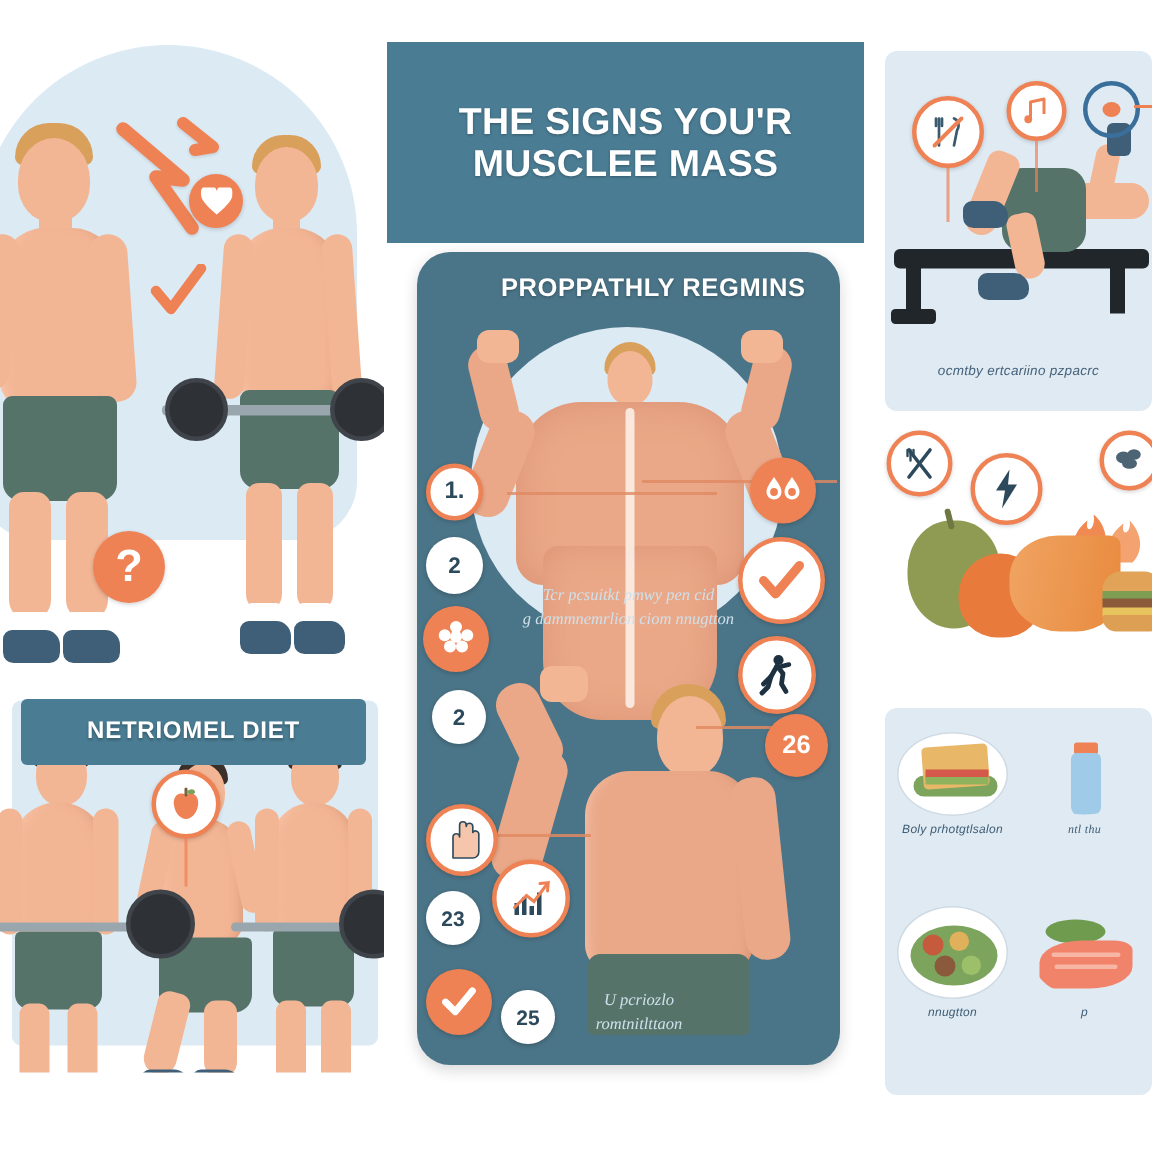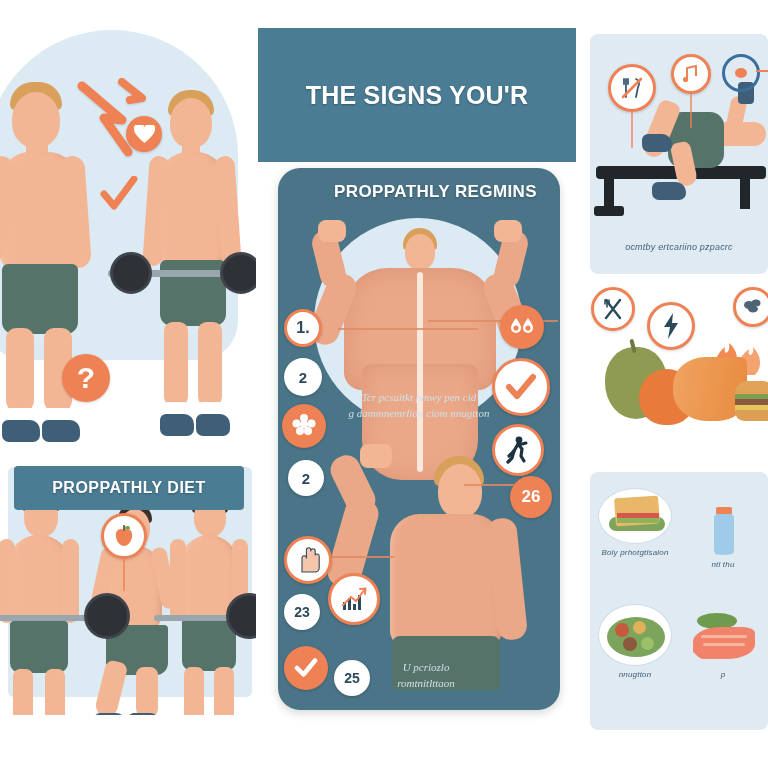--- a/index.html
+++ b/index.html
@@ -199,20 +199,21 @@
     <svg style="position:absolute; left:100px; top:152px;" width="38" height="38" viewBox="0 0 38 38">
       <path d="M4 18 L14 30 L34 3" fill="none" stroke="#ef8254" stroke-width="7" stroke-linecap="round" stroke-linejoin="round"></path>
     </svg>
     <div class="icirc orange" style="left:62px; top:330px; width:48px; height:48px; font-size:30px;">
       <span>?</span>
     </div>
   </div>
 
   <div class="panel" id="title-banner">
     <div class="tline">THE SIGNS YOU'R</div>
+    <div class="tline">MUSCLEE MASS</div>
   </div>
 
   <div class="panel" id="center-card">
     <div id="center-head">PROPPATHLY REGMINS</div>
     <div id="center-circle"></div>
 
     <div>
       <div class="figure hair" style="left:125px; top:60px; width:34px; height:22px; border-radius:18px 18px 4px 4px;"></div>
       <div class="figure skin head" style="left:127px; top:66px; width:30px; height:36px;"></div>
       <div class="figure skin2" style="left:66px; top:100px; width:152px; height:122px;
@@ -382,21 +383,21 @@
       <svg width="24" height="24" viewBox="0 0 24 24">
         <path d="M12 6 C7 3 3 7 4 13 C5 19 9 22 12 22 C15 22 19 19 20 13 C21 7 17 3 12 6Z" fill="#ef8254"></path>
         <path d="M12 6 L12 2" stroke="#7a5b3a" stroke-width="2" stroke-linecap="round"></path>
         <path d="M12 4 C15 1 18 2 18 4 C18 6 14 6 12 4Z" fill="#7aa05c"></path>
       </svg>
     </div>
     <div style="position:absolute; left:123px; top:102px; width:1.6px; height:34px; background:#ef8254; opacity:.75;"></div>
   </div>
 
   <div id="diet-banner">
-    <span>PROPPATHLY DIET</span>
+    <span>NETRIOMEL DIET</span>
   </div>
 
   <div class="panel roundsm" id="panel-bench">
 
     <div>
       <div style="position:absolute; left:6px; top:132px; width:170px; height:13px; background:#21262b; border-radius:4px;"></div>
       <div style="position:absolute; left:14px; top:143px; width:10px; height:34px; background:#21262b;"></div>
       <div style="position:absolute; left:4px; top:172px; width:30px; height:10px; background:#21262b; border-radius:3px;"></div>
       <div style="position:absolute; left:150px; top:143px; width:10px; height:32px; background:#21262b;"></div>
     </div>
@@ -489,21 +490,21 @@
     <div class="meal-cell" style="left:2px; top:16px;">
       <div class="meal-plate">
         <div style="position:absolute; left:10px; top:28px; width:56px; height:14px; background:#7ca45c; border-radius:8px;"></div>
         <div style="position:absolute; left:16px; top:8px; width:44px; height:28px; background:#e8b868; transform:rotate(-4deg); border-radius:3px;"></div>
         <div style="position:absolute; left:18px; top:24px; width:42px; height:6px; background:#d4594a;"></div>
         <div style="position:absolute; left:18px; top:29px; width:42px; height:5px; background:#8fb25c;"></div>
       </div>
       <div class="meal-label">Boly prhotgtlsalon</div>
     </div>
 
-    <div class="meal-cell" style="left:90px; top:28px;">
+    <div class="meal-cell" style="left:90px; top:16px;font-family:Liberation Serif, serif;">
       <div class="meal-plate" style="border-color:transparent; background:transparent;">
         <div style="position:absolute; left:29px; top:6px; width:16px; height:8px; background:#ef8254; border-radius:2px;"></div>
         <div style="position:absolute; left:27px; top:13px; width:20px; height:42px; background:#9fcbe8; border-radius:4px 4px 6px 6px;"></div>
       </div>
       <div class="meal-label">ntl thu</div>
     </div>
 
     <div class="meal-cell" style="left:2px; top:132px;">
       <div class="meal-plate" style="height:62px;">
         <div style="position:absolute; left:8px; top:12px; width:58px; height:40px; background:#7ca45c; border-radius:50%;"></div>

